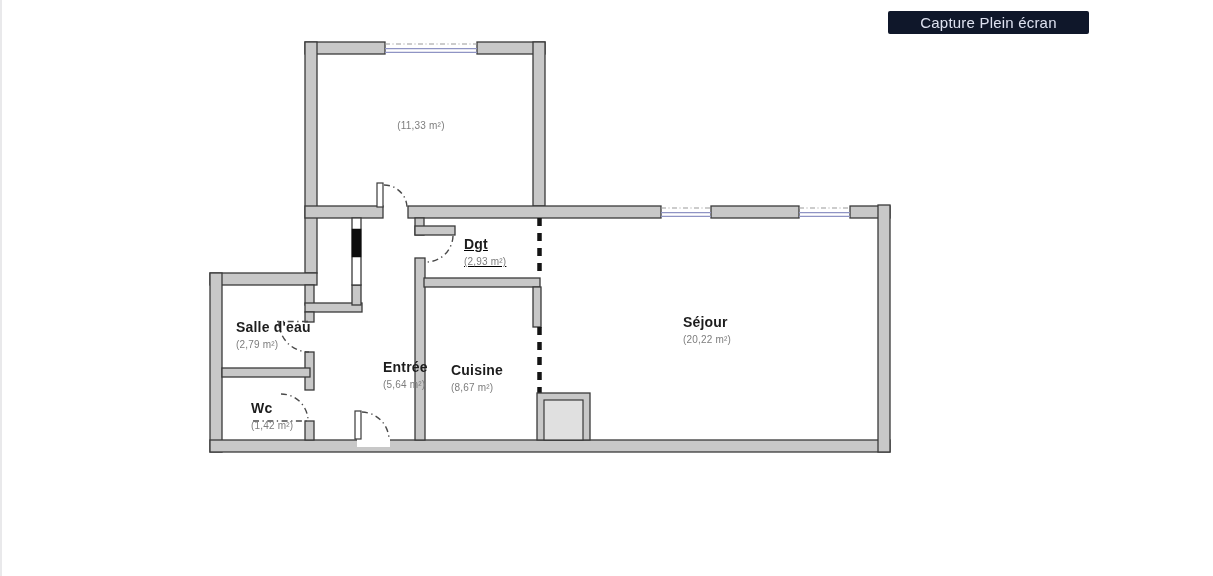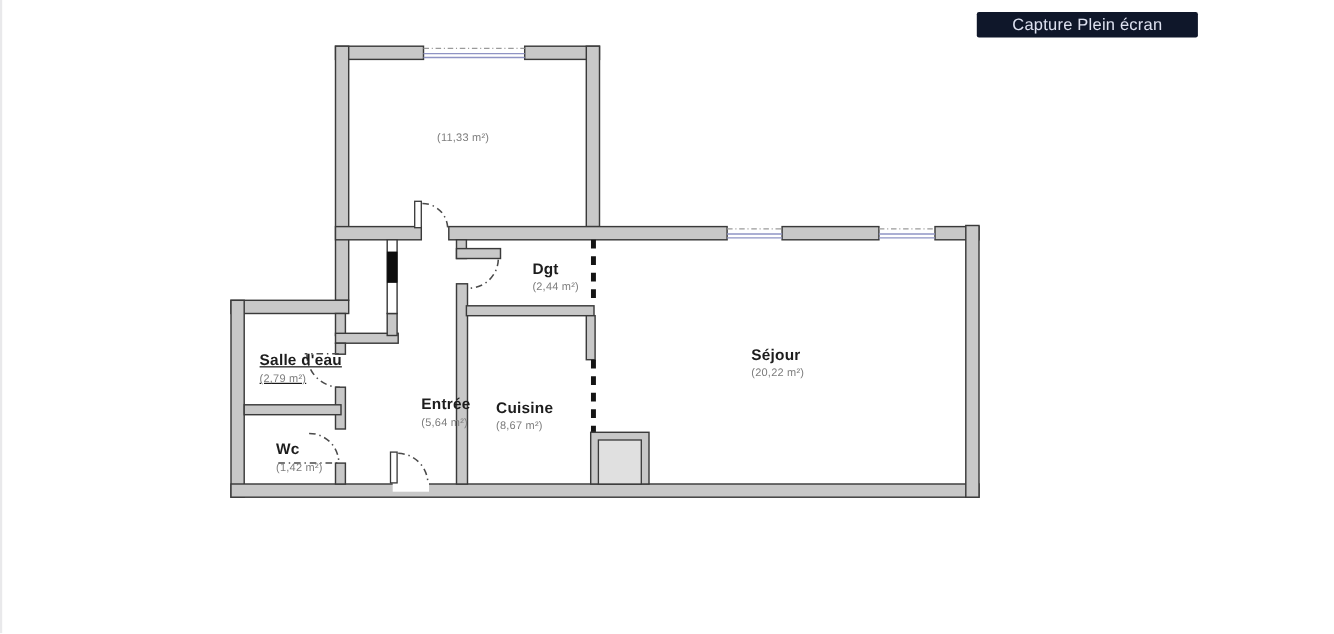--- a/index.html
+++ b/index.html
@@ -30,22 +30,22 @@
   }
   .room-label .room-area {
     display: block;
     font-size: 10px;
     color: #7d7d7d;
     line-height: 18px;
     letter-spacing: 0.2px;
     white-space: nowrap;
   }
   .label-chambre { left: 341px; top: 117px; width: 160px; text-align: center; }
-  .label-dgt { left: 484px; top: 235px; }
-  .label-salle-deau { left: 236px; top: 318px; text-decoration: underline; }
+  .label-dgt { left: 464px; top: 235px; text-decoration: underline; }
+  .label-salle-deau { left: 236px; top: 318px; }
   .label-entree { left: 347px; top: 358px; margin-left: 36px; }
   .label-cuisine { left: 451px; top: 361px; }
   .label-wc { left: 251px; top: 399px; }
   .label-sejour { left: 667px; top: 313px; margin-left: 16px; }
 
   .watermark-btn {
     position: absolute;
     left: 888px; top: 11px;
     width: 201px; height: 23px;
     background: #0f172a;
@@ -174,21 +174,21 @@
       <rect x="537" y="393" width="53" height="47" fill="#c8c8c8" stroke="#3a3a3a" stroke-width="1.3"></rect>
       <rect x="544" y="400" width="39" height="40" fill="#e0e0e0" stroke="#3a3a3a" stroke-width="1.2"></rect>
     </g>
   </svg>
 
   <div class="room-label label-chambre">
     <span class="room-area">(11,33 m²)</span>
   </div>
   <div class="room-label label-dgt">
     <span class="room-name">Dgt</span>
-    <span class="room-area">(2,44 m²)</span>
+    <span class="room-area">(2,93 m²)</span>
   </div>
   <div class="room-label label-salle-deau">
     <span class="room-name">Salle d'eau</span>
     <span class="room-area">(2,79 m²)</span>
   </div>
   <div class="room-label label-entree">
     <span class="room-name">Entrée</span>
     <span class="room-area">(5,64 m²)</span>
   </div>
   <div class="room-label label-cuisine">

